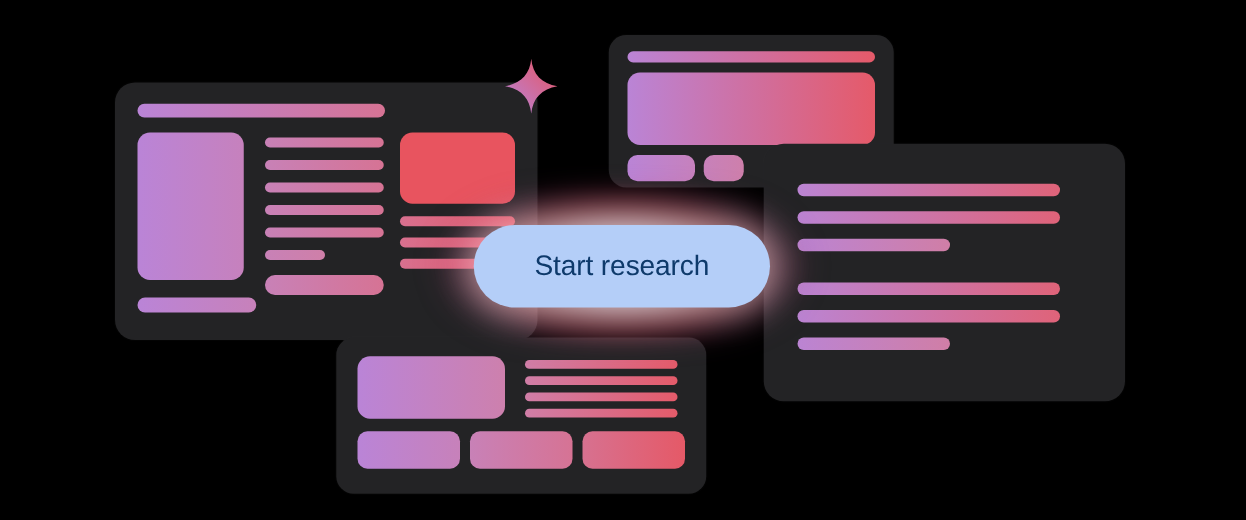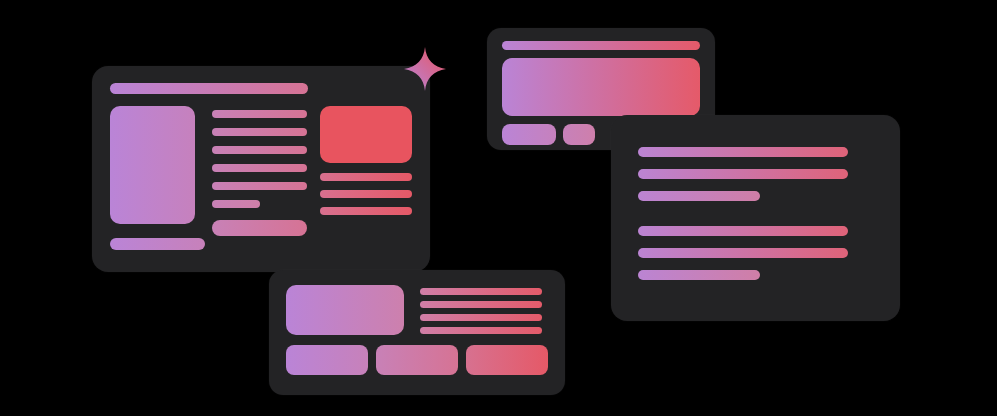--- a/index.html
+++ b/index.html
@@ -163,14 +163,18 @@
       <defs>
         <linearGradient id="sparkleGrad" x1="0" y1="1" x2="1" y2="0">
           <stop offset="0%" stop-color="#b785dd"></stop>
           <stop offset="100%" stop-color="#e8545f"></stop>
         </linearGradient>
       </defs>
       <path d="M21 0 C22.2 12.6 29.4 19.8 42 22 C29.4 24.2 22.2 31.4 21 44 C19.8 31.4 12.6 24.2 0 22 C12.6 19.8 19.8 12.6 21 0 Z" fill="url(#sparkleGrad)"></path>
     </svg>
   </div>
 
+  <div id="cta-wrap">
+    <div id="cta-glow"></div>
+    <button id="cta-button">Start research</button>
+  </div>
 
 </div>
 
 </body></html>

